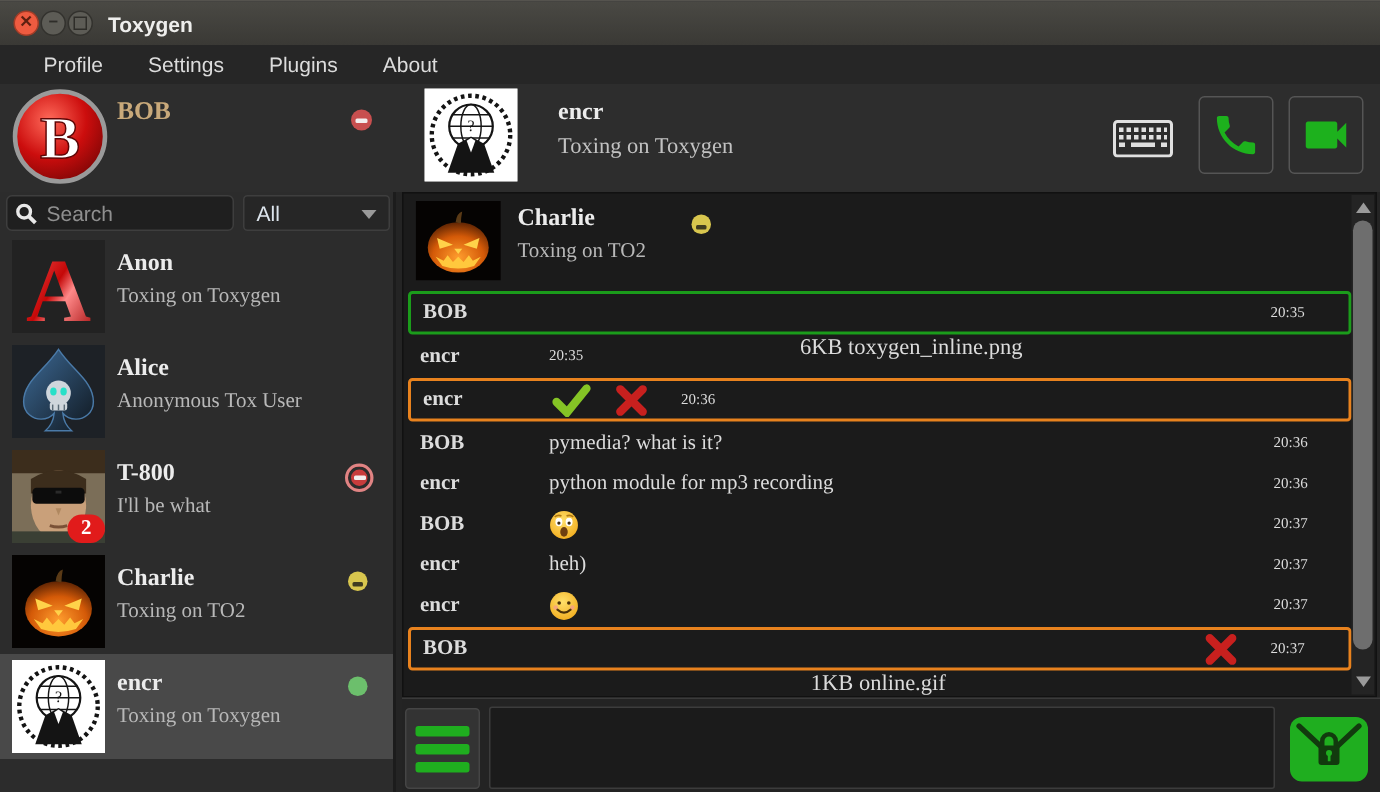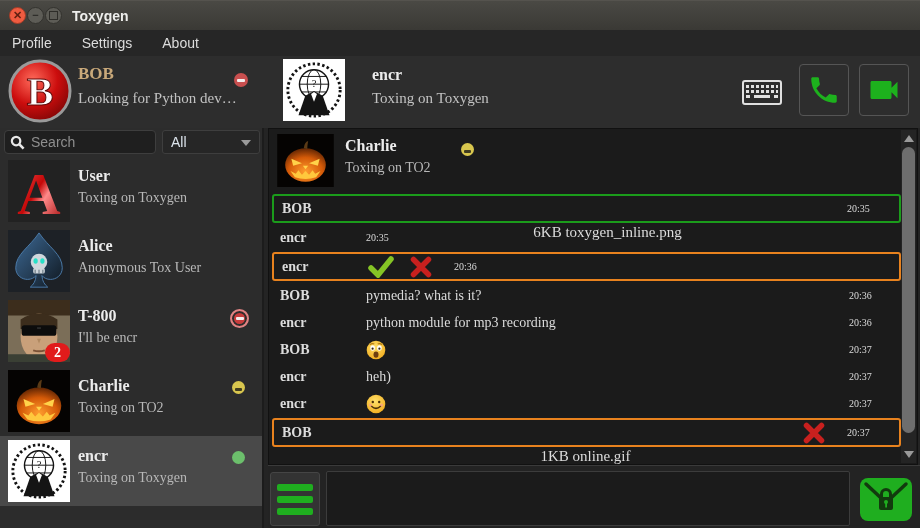--- a/index.html
+++ b/index.html
@@ -15,21 +15,21 @@
     font-size:11px;line-height:15px;text-align:center;font-weight:bold;cursor:default;}
   .winbtn.close{left:9px;background:#ee5b40;border-color:#a33c27;color:#5e1f10;}
   .winbtn.min{left:27px;}
   .winbtn.max{left:45px;}
   .maxsq{display:inline-block;width:7px;height:7px;border:1.5px solid #2e2d29;margin-top:3px;}
   .wtitle{position:absolute;left:72px;top:0;line-height:30px;color:#eeeeec;font-weight:bold;font-size:14px;}
 
   
   .menubar{position:absolute;left:0;top:30px;width:920px;height:26px;background:#262626;display:flex;}
   .menuitem{padding:0 15px;line-height:26px;color:#dcdcdc;font-size:14px;}
-  .menuitem:first-child{padding-left:12px;}
+  .menuitem:first-child{padding-left:29px;}
 
   
   .header{position:absolute;left:0;top:56px;width:920px;height:72px;background:#2d2d2d;}
   .avatar{position:absolute;overflow:hidden;}
   .self-avatar{left:8px;top:3px;width:64px;height:64px;}
   .self-name{position:absolute;left:78px;top:8px;font-weight:bold;font-size:17px;color:#c9a by;}
   .self-name{color:#c9a97a;}
   .self-status{position:absolute;left:78px;top:34px;font-size:15px;color:#c2c2c2;}
   .peer-avatar{left:283px;top:3px;width:62px;height:62px;background:#fff;}
   .peer-name{position:absolute;left:372px;top:10px;font-weight:bold;font-size:16px;color:#ececec;}
@@ -122,39 +122,39 @@
   <div class="titlebar">
     <div class="winbtn close">✕</div>
     <div class="winbtn min">−</div>
     <div class="winbtn max"><span class="maxsq"></span></div>
     <div class="wtitle">Toxygen</div>
   </div>
 
   <div class="menubar">
     <div class="menuitem">Profile</div>
     <div class="menuitem">Settings</div>
+    <div class="menuitem">Plugins</div>
     <div class="menuitem">About</div>
   </div>
 
   <div class="header">
     <div class="avatar self-avatar">
       <svg width="64" height="64" viewBox="0 0 64 64">
         <defs>
             <radialGradient id="bobg" cx="38%" cy="32%" r="75%">
           <stop offset="0%" stop-color="#ff6a5a"></stop>
               <stop offset="55%" stop-color="#cc0d0d"></stop>
               <stop offset="100%" stop-color="#7c0606"></stop>
         </radialGradient>
           </defs>
         <circle cx="32" cy="32" r="30" fill="url(#bobg)" stroke="#9a9a9a" stroke-width="3"></circle>
         <text x="32" y="46" font-size="40" font-weight="bold" text-anchor="middle" font-family="Liberation Serif,serif" fill="#fff" stroke="#5e0505" stroke-width="1">B</text>
       </svg>
     </div>
     <div class="self-name serif">BOB</div>
-    <div class="self-status serif">Looking for Python dev…</div>
     <div class="dot busy" style="left:234px;top:17px;"></div>
 
     <div class="avatar peer-avatar">
       <svg width="62" height="62" viewBox="0 0 64 64">
         <rect width="64" height="64" fill="#ffffff"></rect>
         <circle cx="32" cy="32" r="27" fill="none" stroke="#141414" stroke-width="3" stroke-dasharray="2.5 2.5"></circle>
         <circle cx="32" cy="26" r="15" fill="none" stroke="#141414" stroke-width="1.5"></circle>
         <ellipse cx="32" cy="26" rx="7" ry="15" fill="none" stroke="#141414" stroke-width="1"></ellipse>
         <line x1="17" y1="26" x2="47" y2="26" stroke="#141414" stroke-width="1"></line>
         <line x1="19" y1="18" x2="45" y2="18" stroke="#141414" stroke-width="1"></line>
@@ -226,21 +226,21 @@
               <linearGradient id="ag" x1="0" y1="0" x2="1" y2="1">
             <stop offset="0%" stop-color="#ff5a5a"></stop>
                 <stop offset="45%" stop-color="#c40808"></stop>
                 <stop offset="60%" stop-color="#ff8a8a"></stop>
                 <stop offset="100%" stop-color="#9e0404"></stop>
           </linearGradient>
             </defs>
           <text x="32" y="56" font-size="62" font-weight="bold" text-anchor="middle" font-family="Liberation Serif,serif" fill="url(#ag)">A</text>
         </svg>
       </div>
-      <div class="c-name serif">User</div>
+      <div class="c-name serif">Anon</div>
       <div class="c-status serif">Toxing on Toxygen</div>
     </div>
 
     <div class="contact">
       <div class="c-avatar">
         <svg width="62" height="62" viewBox="0 0 64 64">
           <rect width="64" height="64" fill="#1d2126"></rect>
           <defs>
               <linearGradient id="sg" x1="0" y1="0" x2="1" y2="1">
             <stop offset="0%" stop-color="#3d6a96"></stop>
@@ -269,21 +269,21 @@
           <ellipse cx="32" cy="38" rx="19" ry="24" fill="#c9a07a"></ellipse>
           <path d="M13 20 Q32 8 51 20 L51 30 L13 30 Z" fill="#3c2d1c"></path>
           <rect x="14" y="26" width="36" height="11" rx="3" fill="#0c0c0c"></rect>
           <line x1="30" y1="29" x2="34" y2="29" stroke="#2a2a2a" stroke-width="2"></line>
           <path d="M26 52 Q32 54 38 52" stroke="#7a5136" stroke-width="2" fill="none"></path>
           <path d="M30 40 L34 40 L32 45 Z" fill="#b08860"></path>
           <rect x="0" y="56" width="64" height="8" fill="#3a3f34"></rect>
         </svg>
       </div>
       <div class="c-name serif">T-800</div>
-      <div class="c-status serif">I'll be encr</div>
+      <div class="c-status serif">I'll be what</div>
       <div class="dot busyring c-dot"></div>
       <div class="badge">2</div>
     </div>
 
     <div class="contact">
       <div class="c-avatar">
         <svg width="62" height="62" viewBox="0 0 64 64">
           <rect width="64" height="64" fill="#050302"></rect>
           <defs>
               <radialGradient id="pg" cx="50%" cy="70%" r="70%">

